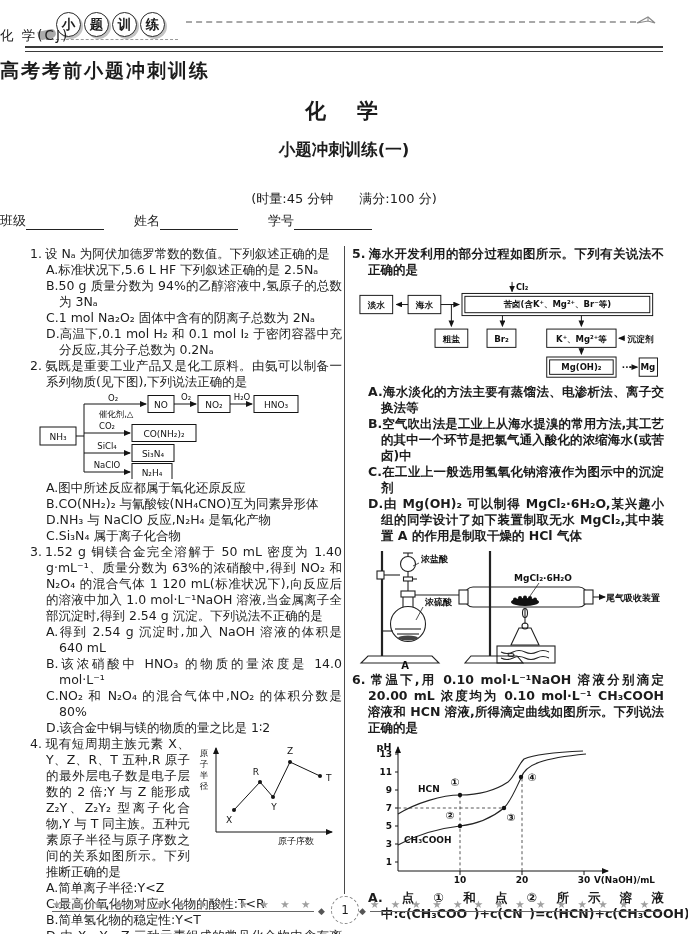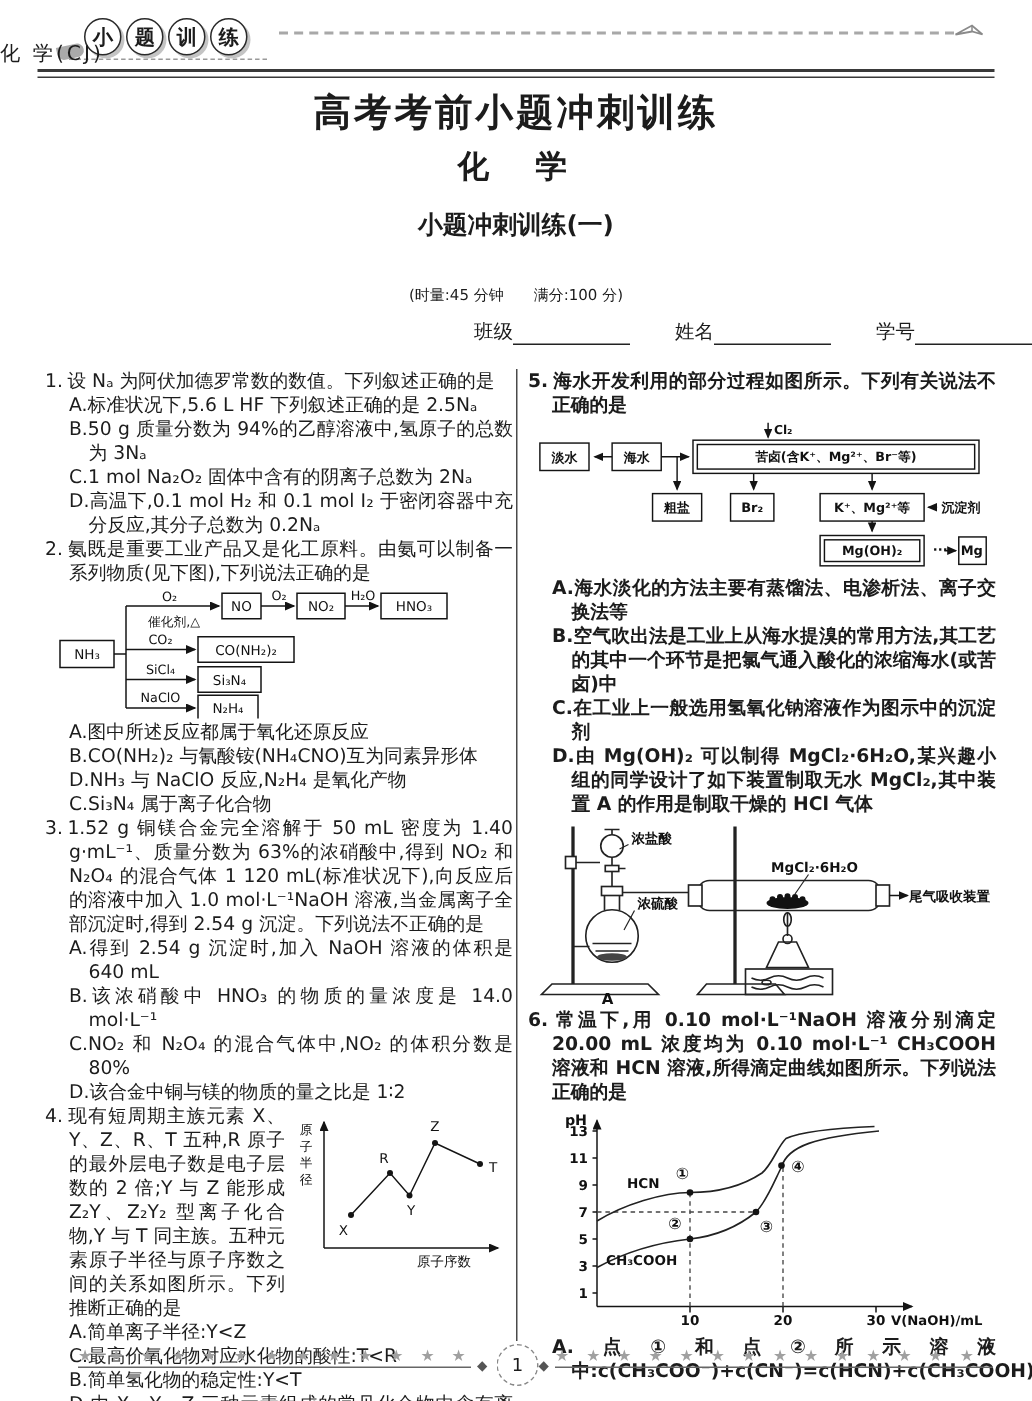--- a/index.html
+++ b/index.html
@@ -17,29 +17,29 @@
            background:#fff; box-shadow:2px 2px 0 #c4c4c4; font-size:13.5px; font-weight:bold;
            display:flex; align-items:center; justify-content:center; }
   .badge-underline { position:absolute; left:46px; top:33px; width:132px; border-top:1.5px dashed #9a9a9a; }
   .hdr-dashline { position:absolute; left:186px; right:52px; top:15px; border-top:2px dashed #a8a8a8; }
   .pen { position:absolute; right:32px; top:8px; }
   .subject-line { position:absolute; top:21px; left:0; width:100%; text-align:left;
                   font-size:13.5px; font-weight:normal; letter-spacing:2px; }
   .double-rule { position:absolute; top:40px; left:25px; right:25px; height:3px;
                  border-top:2px solid #3a3a3a; border-bottom:1.5px solid #3a3a3a; }
   
-  .title-main { position:absolute; top:58px; left:0; width:100%; text-align:center;
-                font-size:25px; font-weight:bold; letter-spacing:2px; }
+  .title-main { position:absolute; top:58px; left:0; width:100%; text-align:left;
+                font-size:19px; font-weight:bold; letter-spacing:2px; }
   .title-subject { position:absolute; top:97px; left:0; width:100%; text-align:center;
                    font-size:21px; font-weight:bold; letter-spacing:5px; }
   .title-sub { position:absolute; top:139px; left:0; width:100%; text-align:center;
                font-size:16.5px; font-weight:bold; }
-  .title-meta { position:absolute; top:190px; left:0; width:100%; text-align:center; font-size:10px; }
+  .title-meta { position:absolute; top:190px; left:0; width:100%; text-align:center; font-size:13px; }
   .fields { position:absolute; top:212px; left:0; width:100%; display:flex;
-            justify-content:flex-end; gap:30px; font-size:13px; }
+            justify-content:flex-start; gap:30px; font-size:13px; }
   .field { display:flex; align-items:flex-end; }
   .blank { display:inline-block; width:78px; border-bottom:1px solid #222; height:15px; }
   
   .columns { position:absolute; top:246px; left:0; right:0; bottom:40px;padding-left:11px; }
   .divider { position:absolute; left:344px; top:0; bottom:0; width:1px; background:#4a4a4a; }
   .col { position:absolute; top:0; width:312px; }
   .col.left { left:30px; } .col.right { left:352px;font-weight:bold; }
   .q { font-size:12.5px; line-height:16px; text-align:justify; }
   .stem { text-indent:-16px; padding-left:16px; }
   .qnum { padding-right:3px; }

